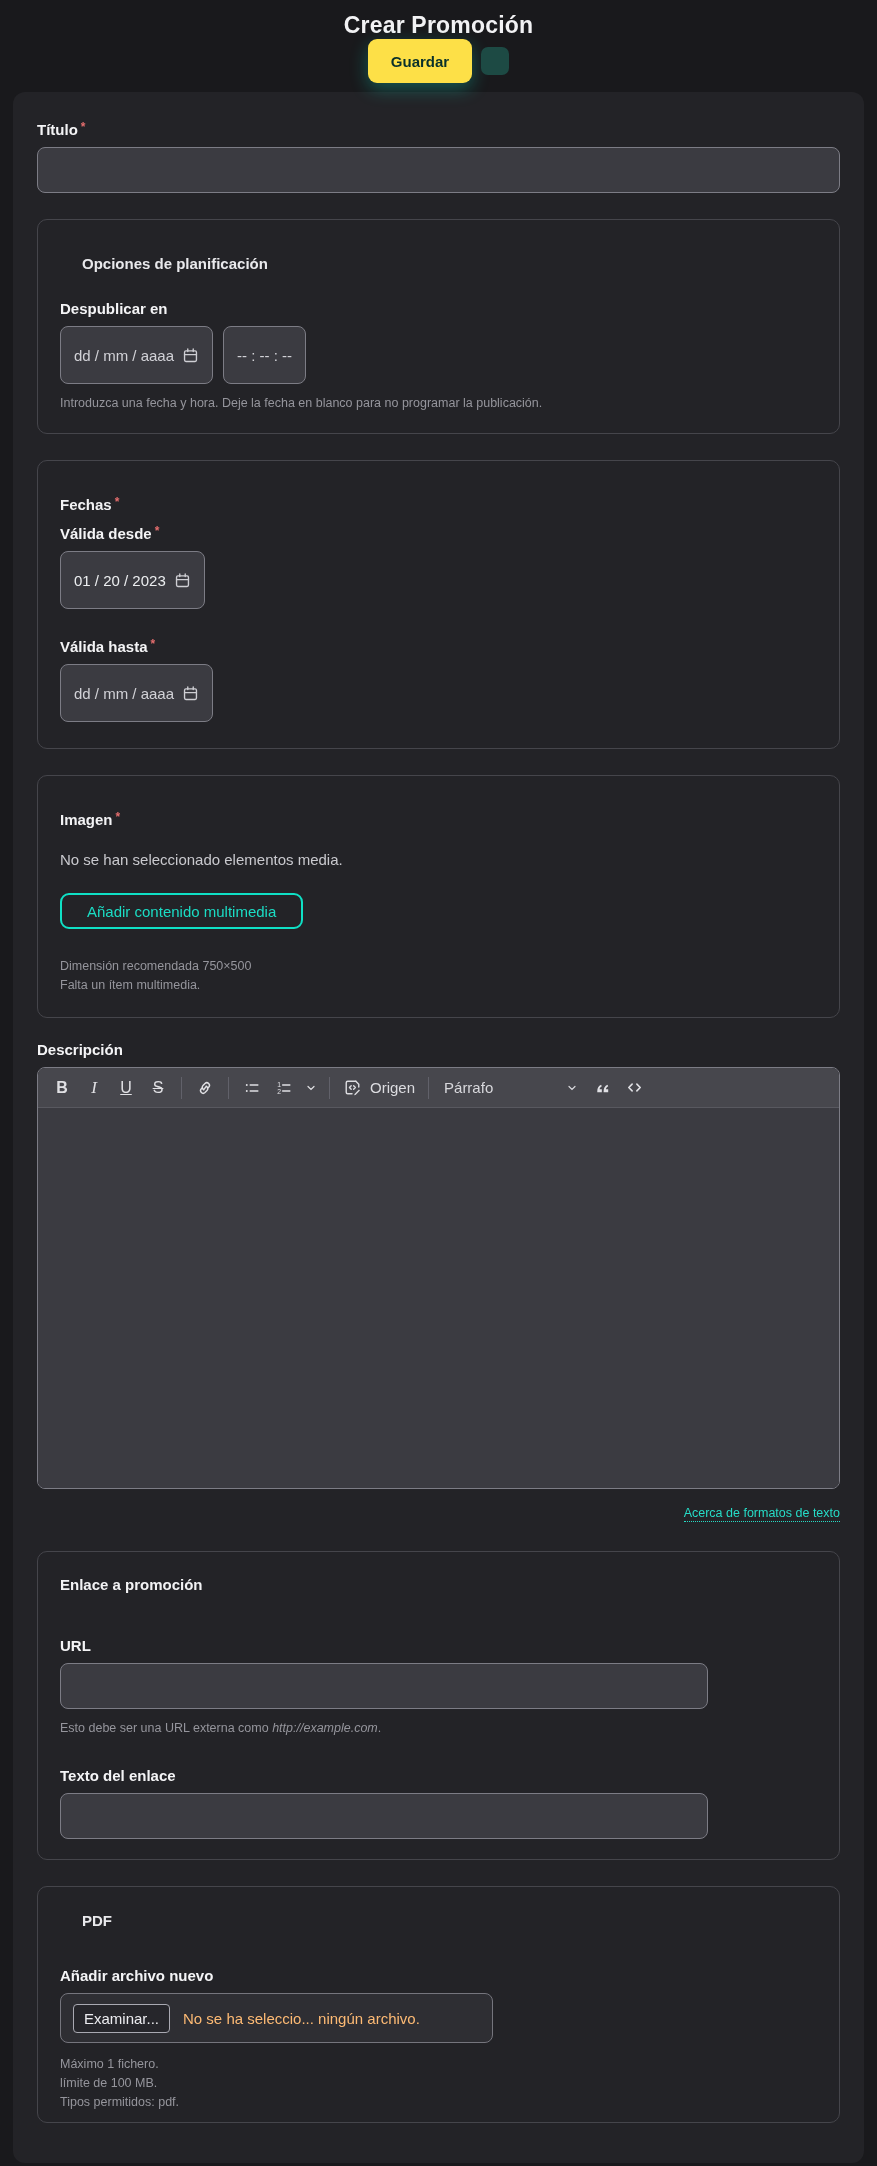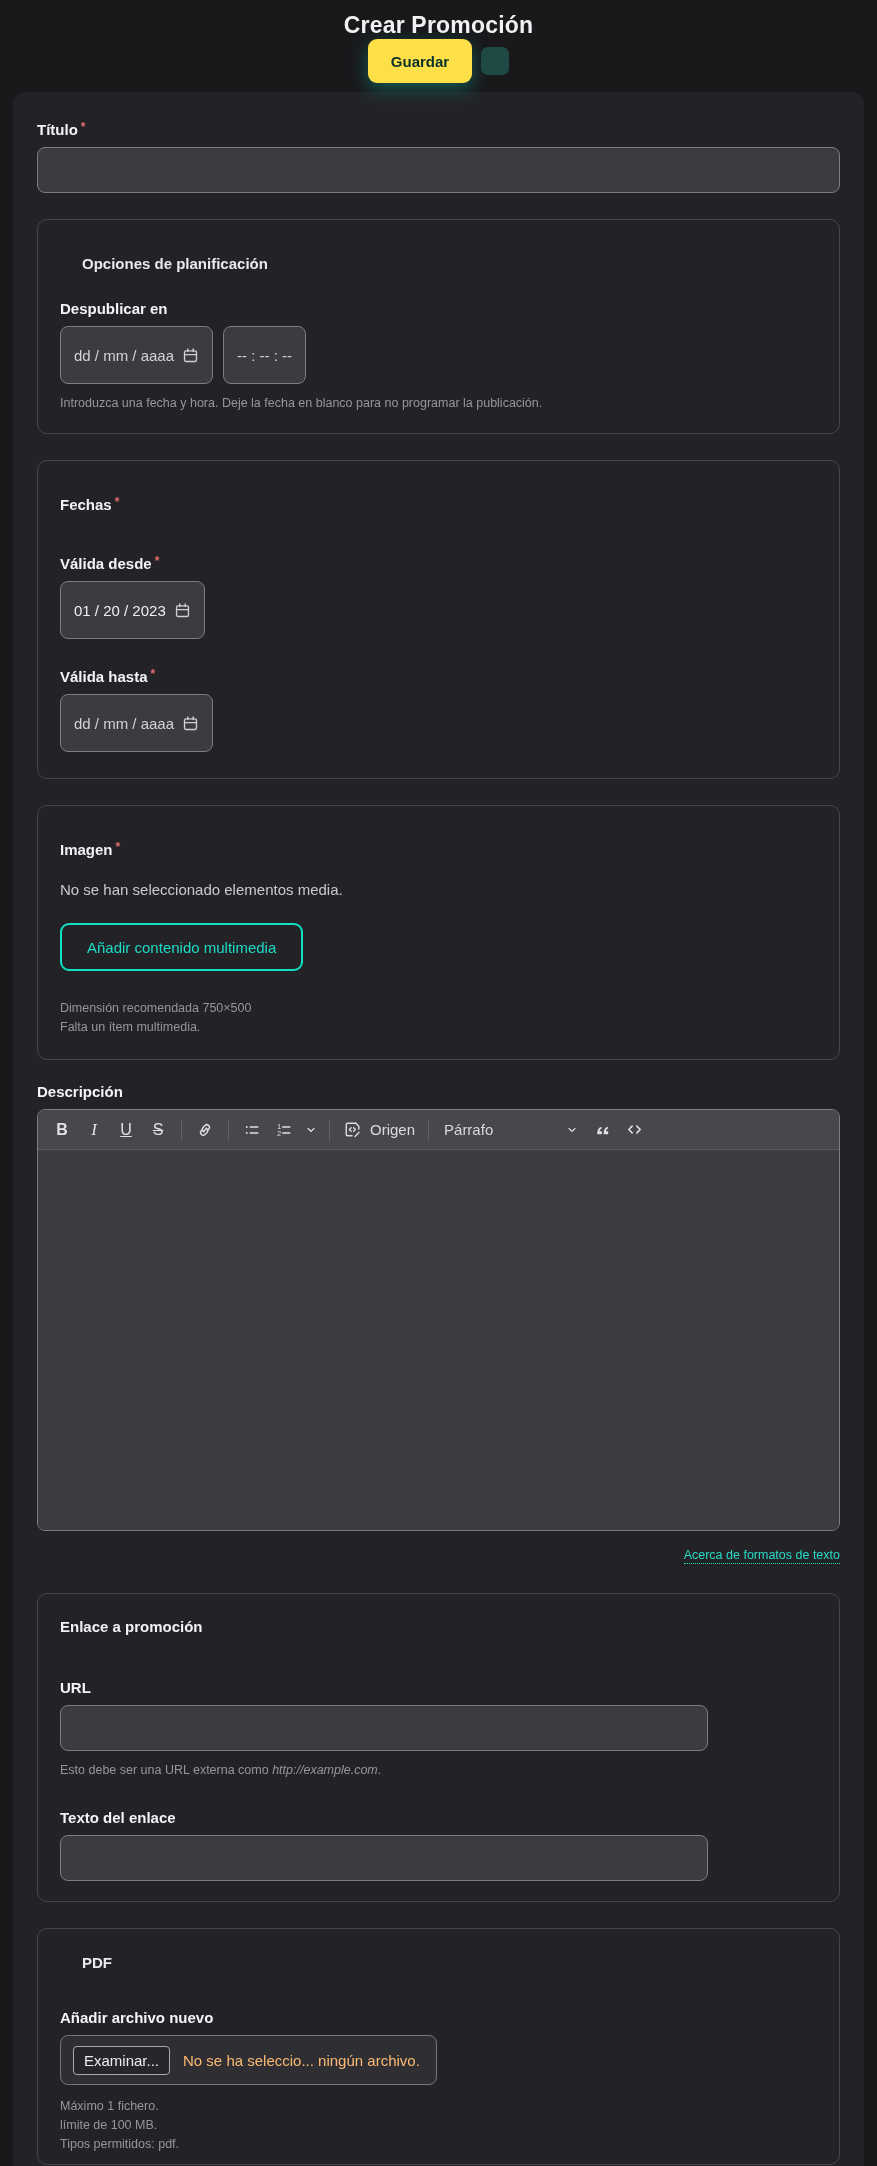--- a/index.html
+++ b/index.html
@@ -56,21 +56,21 @@
     background: #3b3b41; border: 1px solid #7c7c85; border-radius: 8px;
     color: #d2d2d7; font-size: 15px; white-space: nowrap; cursor: default;
   }
   .datebox.filled { color: #eceef0; }
   .datebox svg { flex: 0 0 auto; }
   .date-row { display: flex; gap: 10px; margin-top: 8px; }
   
   .media-empty { font-size: 15px; color: #c9c9ce; margin-top: 22px; line-height: 18px; }
   .teal-btn {
     display: inline-flex; align-items: center; margin-top: 24px;
-    height: 48px; padding: 0 25px; background: transparent; cursor: pointer;
+    height: 36px; padding: 0 25px; background: transparent; cursor: pointer;
     border: 2px solid #0fe0c5; border-radius: 9px;
     color: #1bdcc4; font-size: 15px; font-weight: 500; font-family: inherit;
   }
   
   .desc-wrap { margin-top: 22px; }
   .editor { border: 1px solid #7c7c85; border-radius: 8px; overflow: hidden; margin-top: 8px; }
   .toolbar {
     display: flex; align-items: center; background: #47474d;
     height: 40px; padding: 0 8px; border-bottom: 1px solid #58585f;
   }
@@ -98,21 +98,21 @@
   
   .gap-lg { margin-top: 42px; }
   .gap-md { margin-top: 28px; }
   .narrow { width: 648px; }
   .help-after-input { margin-top: 10px; }
   .help-spaced { margin-top: 18px; }
   .em { font-style: italic; }
   
   .file-widget {
     display: flex; align-items: center; gap: 13px;
-    width: 377px; height: 50px; margin-top: 8px; padding: 0 12px;
+    width: 433px; height: 50px; margin-top: 8px; padding: 0 12px;
     background: #2e2e33; border: 1px solid #75757d; border-radius: 8px;
   }
   .browse-btn {
     border: 1px solid #a9a9b2; border-radius: 4px; cursor: pointer;
     background: #26262b; color: #ececf0; font-size: 15px; font-family: inherit;
     padding: 5px 10px; white-space: nowrap;
   }
   .nofile { color: #fdba74; font-size: 15px; white-space: nowrap; }
   .pdf-help { margin-top: 12px; }
   .pdf-help div { line-height: 19px; }
@@ -153,21 +153,21 @@
         </span>
       </div>
       <div class="datebox">
         <span>-- : -- : --</span>
       </div>
     </div>
     <div class="helper" style="margin-top:10px">Introduzca una fecha y hora. Deje la fecha en blanco para no programar la publicación.</div>
   </div>
 
   <div class="box" style="padding-bottom:26px">
-    <div style="margin-bottom:40px">
+    <div style="margin-bottom:10px">
       <span class="box-title">Fechas</span><span class="req">*</span>
     </div>
     <div>
       <span class="label">Válida desde</span><span class="req">*</span>
       <div class="date-row">
         <div class="datebox filled">
           <span>01 / 20 / 2023</span>
           <span>
             <svg width="17" height="17" viewBox="0 0 20 20" fill="none" stroke="#cfcfd4" stroke-width="1.6" stroke-linecap="round">
               <rect x="3" y="4.5" width="14" height="12.5" rx="1.6"></rect>

